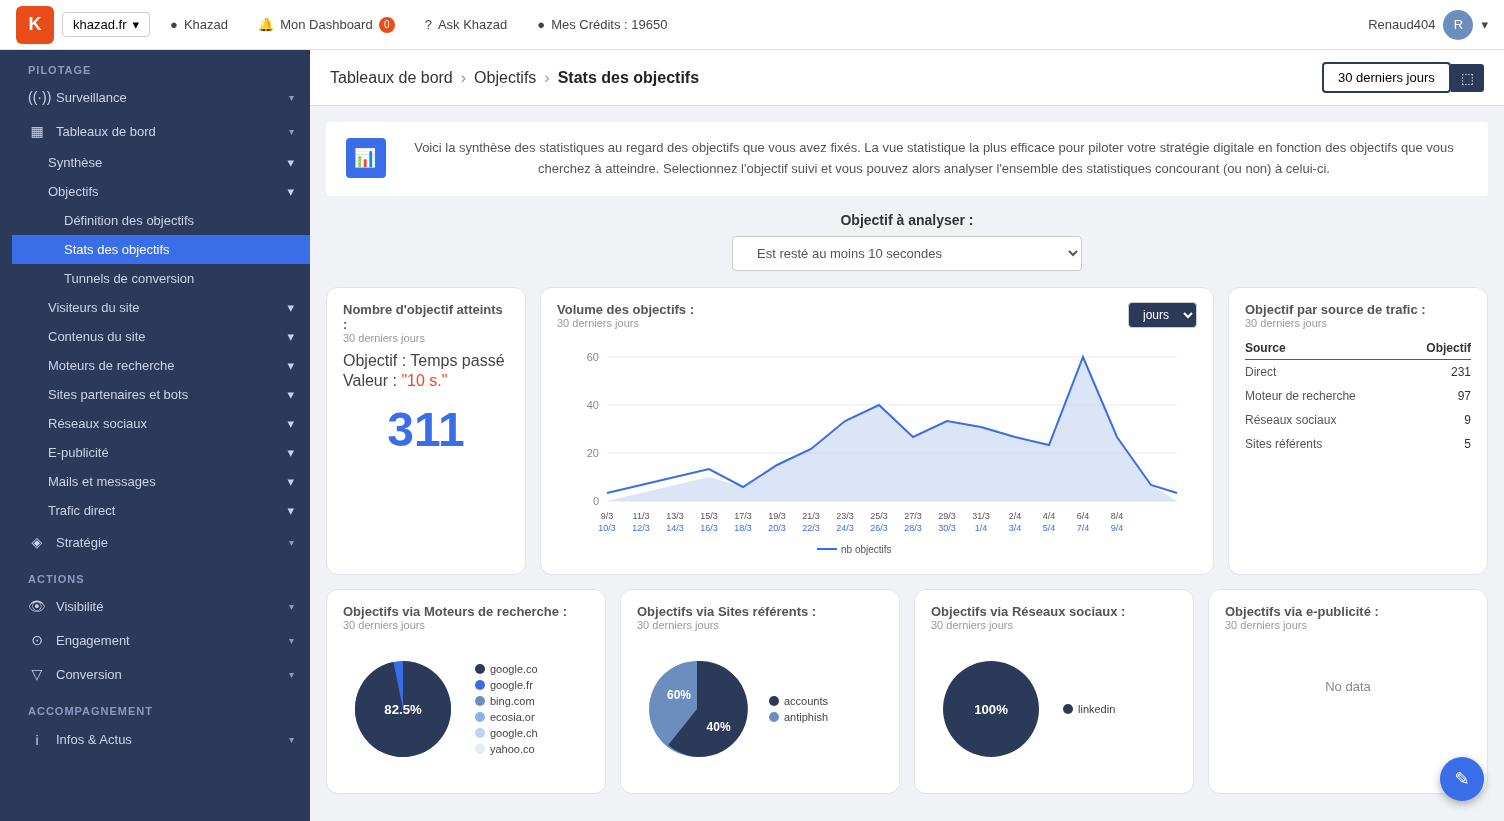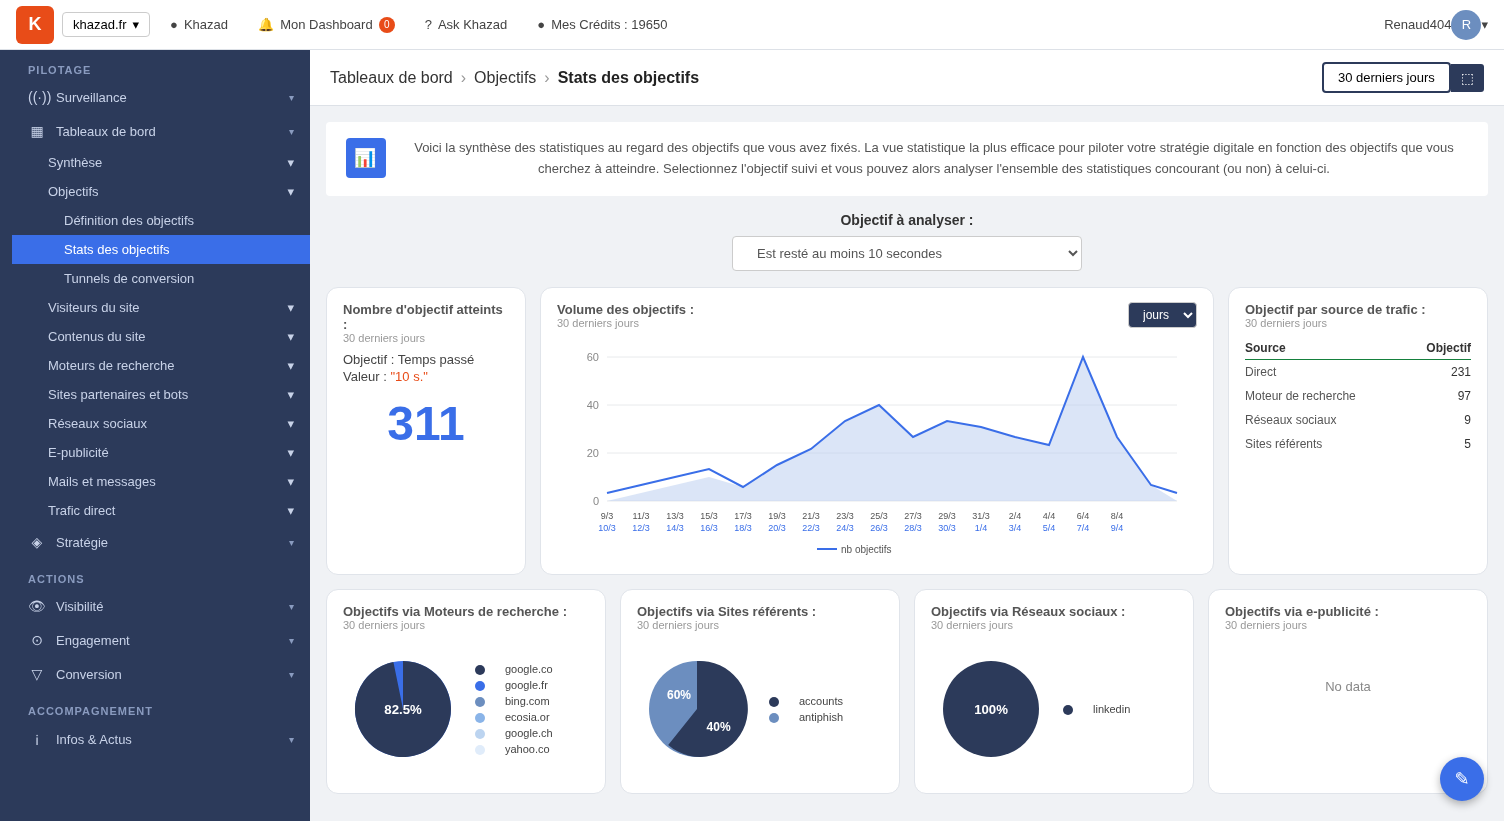--- a/index.html
+++ b/index.html
@@ -52,21 +52,21 @@
     }
     .topnav-link .badge {
       background: #e84c18; color: white;
       border-radius: 50%; width: 16px; height: 16px;
       font-size: 10px; display: flex; align-items: center; justify-content: center;
     }
     .topnav-right {
       display: flex; align-items: center; gap: 16px; margin-left: auto;
     }
     .user-area {
-      display: flex; align-items: center; 
+      display: flex; align-items: center; gap: 8px;
       cursor: pointer; font-size: 13px; color: #444;
     }
     .user-avatar {
       width: 30px; height: 30px; border-radius: 50%;
       background: #6c8ebf;
       display: flex; align-items: center; justify-content: center;
       color: white; font-size: 13px;
     }
 
     
@@ -228,21 +228,21 @@
     .card-subtitle {
       font-size: 11px; color: #999; margin-bottom: 8px;
     }
 
     
     .card-objectifs {
       width: 200px;
       flex-shrink: 0;
     }
     .obj-detail {
-      font-size: 13px; color: #444; margin-bottom: 2px;
+      font-size: 16px; color: #444; margin-bottom: 2px;
     }
     .obj-value {
       font-size: 48px; font-weight: bold; color: #3a6ee8;
       text-align: center; padding: 10px 0;
     }
 
     
     .card-volume {
       flex: 1;
     }
@@ -294,21 +294,21 @@
     }
     .pie-area {
       display: flex; align-items: center; gap: 12px;
       padding: 10px 0;
     }
     .pie-legend {
       font-size: 11px; color: #444;
       display: flex; flex-direction: column; gap: 4px;
     }
     .legend-item {
-      display: flex; align-items: flex-end; gap: 20px;
+      display: flex; align-items: center; gap: 5px;
     }
     .legend-dot {
       width: 10px; height: 10px; border-radius: 50%; flex-shrink: 0;
     }
     .no-data {
       text-align: center; color: #888; font-size: 13px;
       padding: 40px 0;
     }
 
     

